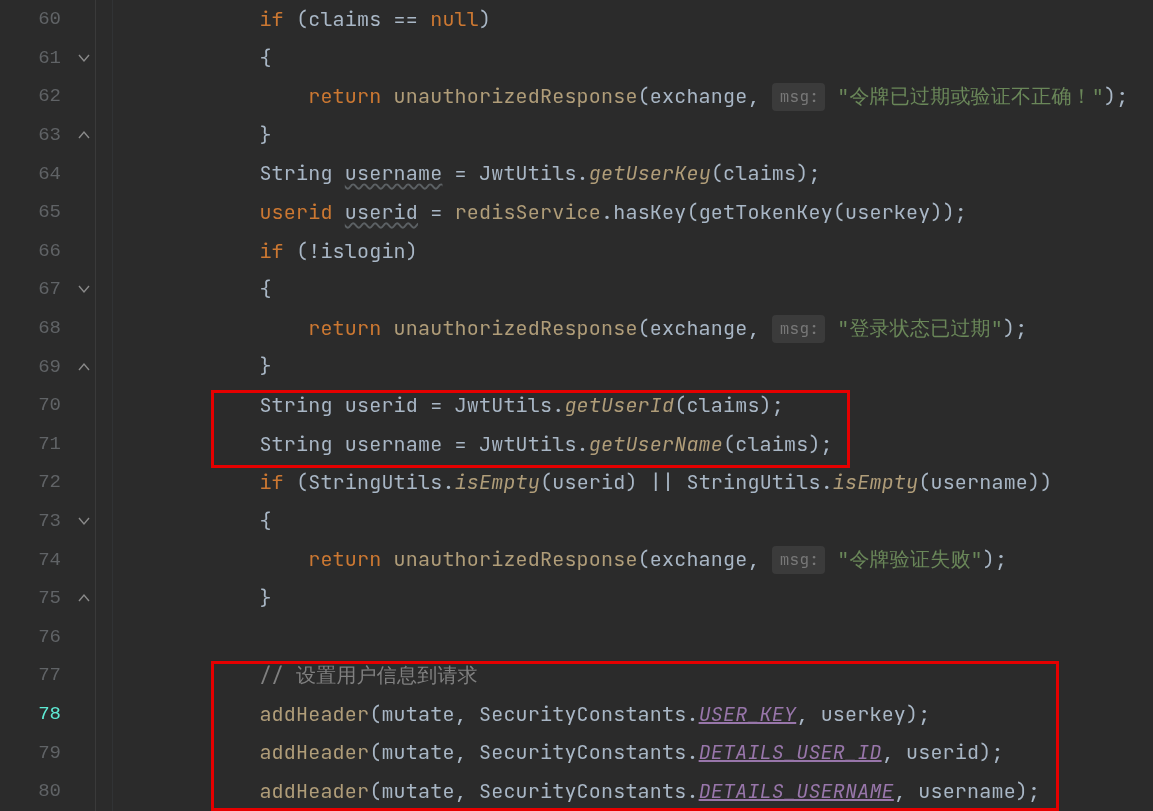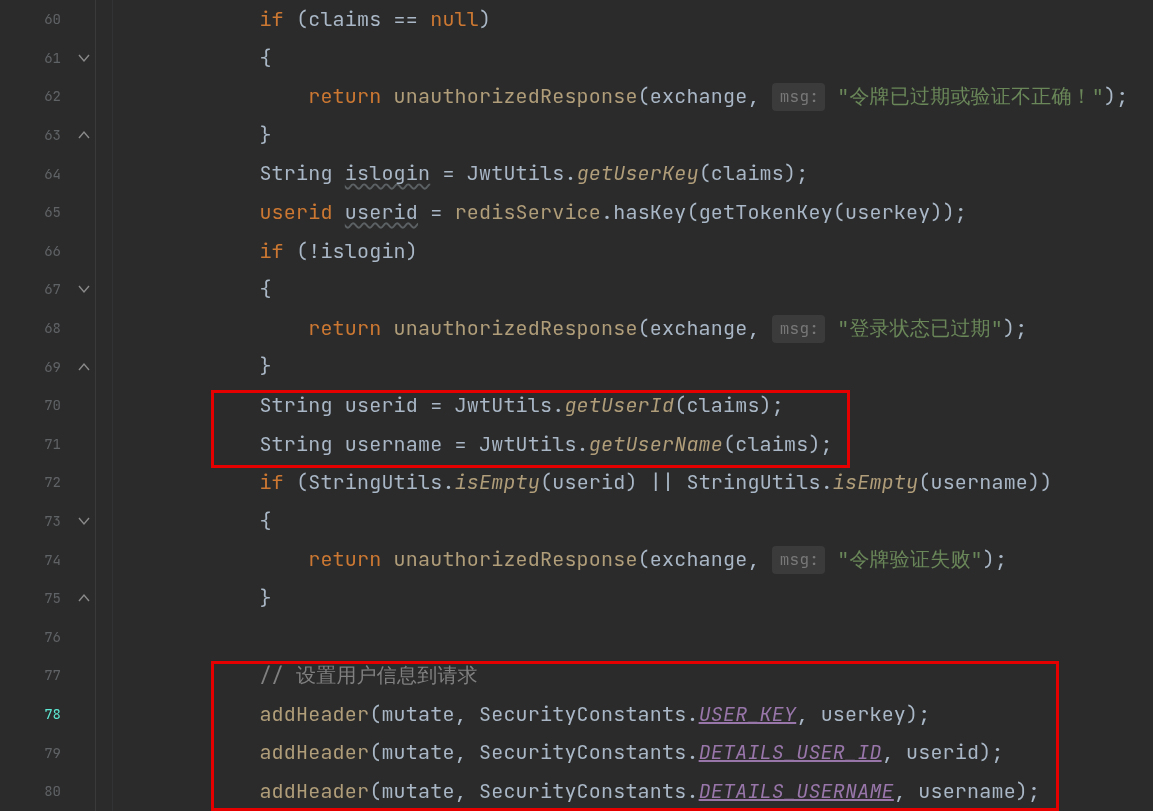--- a/index.html
+++ b/index.html
@@ -1,19 +1,19 @@
 <!DOCTYPE html>
 <html><head>
 <meta charset="utf-8">
 <style>
   * { margin: 0; padding: 0; box-sizing: border-box; }
   html, body { width: 1153px; height: 811px; background: #2b2b2b; font-family: "JetBrains Mono", "Consolas", monospace; overflow: hidden; }
   .editor { position: relative; width: 100%; height: 100%; background: #2b2b2b; }
   .line { display: flex; align-items: center; height: 38.6px; }
-  .gutter { width: 95px; flex-shrink: 0; display: flex; align-items: center; justify-content: flex-end; padding-right: 34px; color: #606366; font-size: 14px; position: relative; user-select: none; }
+  .gutter { width: 95px; flex-shrink: 0; display: flex; align-items: center; justify-content: flex-end; padding-right: 34px; color: #606366; font-size: 19px; position: relative; user-select: none; font-family: Liberation Mono, monospace; }
   .gutter.current { color: #5eead4; }
   .fold { position: absolute; right: 4px; top: 50%; transform: translateY(-50%); width: 14px; height: 14px; display: flex; align-items: center; justify-content: center; color: #8a8a8a; }
   .fold svg { width: 12px; height: 12px; }
   .marker-col { width: 18px; flex-shrink: 0; }
   .code { flex: 1; white-space: pre; font-size: 20px; line-height: 38.6px; color: #A9B7C6; letter-spacing: 0.2px; }
   .kw { color: #CC7832; }
   .str { color: #6A8759; }
   .mtd { color: #B09D79; }
   .mtd-it { color: #B09D79; font-style: italic; }
   .const-it { color: #9876AA; font-style: italic; text-decoration: underline; }
@@ -55,21 +55,21 @@
             <svg viewBox="0 0 12 12">
               <path d="M1 9 L6 3 L11 9" fill="none" stroke="#8a8a8a" stroke-width="1.4"></path>
             </svg>
           </span></div>
         <div class="marker-col"></div>
         <div class="code">            }</div>
       </div>
       <div class="line">
         <div class="gutter">64</div>
         <div class="marker-col"></div>
-        <div class="code">            String <span class="wavy">islogin</span> = JwtUtils.<span class="mtd-it">getUserKey</span>(claims);</div>
+        <div class="code">            String <span class="wavy">username</span> = JwtUtils.<span class="mtd-it">getUserKey</span>(claims);</div>
       </div>
       <div class="line">
         <div class="gutter">65</div>
         <div class="marker-col"></div>
         <div class="code">            <span class="kw">userid</span> <span class="wavy">userid</span> = <span class="mtd">redisService</span>.hasKey(getTokenKey(userkey));</div>
       </div>
       <div class="line">
         <div class="gutter">66</div>
         <div class="marker-col"></div>
         <div class="code">            <span class="kw">if</span> (!islogin)</div>

